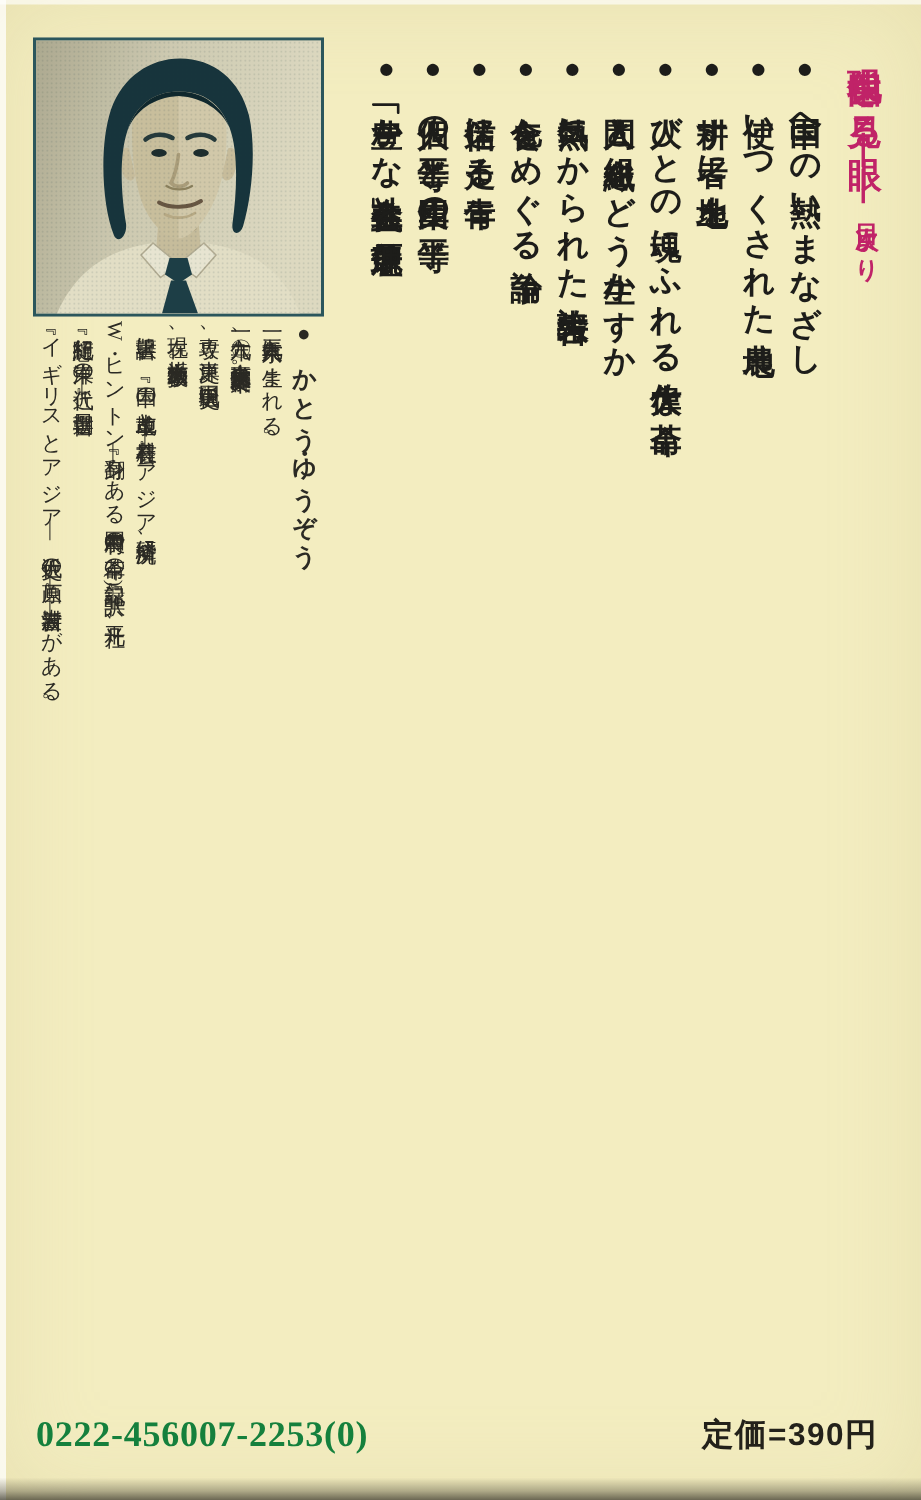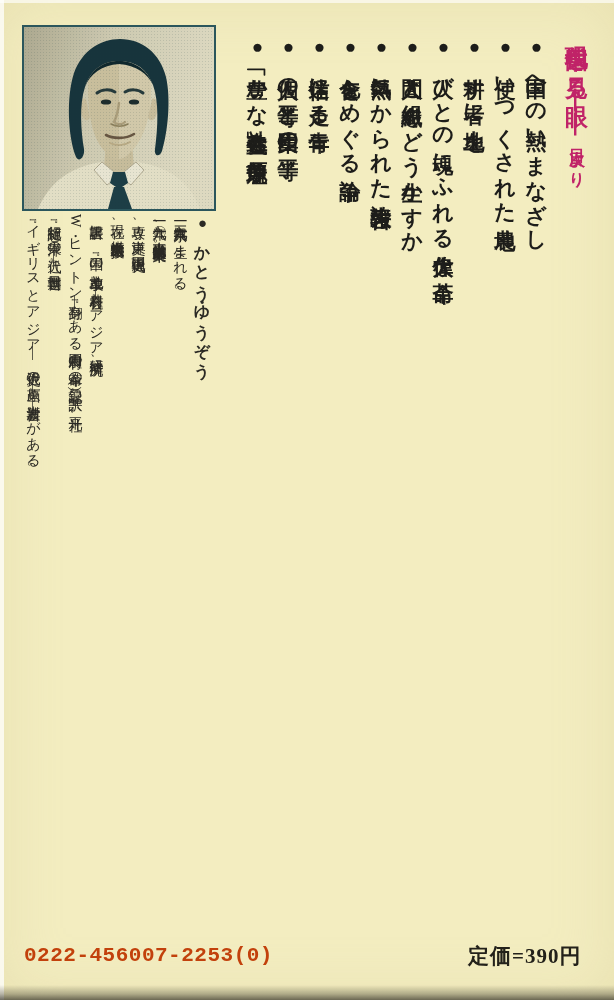--- a/index.html
+++ b/index.html
@@ -57,26 +57,26 @@
   }
   .bio-name .bullet{font-size:15px;letter-spacing:4px;}
   .bio-line{
     display:block;line-height:21px;
     font-family:"Liberation Serif",serif;
     font-size:14px;letter-spacing:.5px;
   }
   
   .book-code{
     position:absolute;left:24px;top:944px;
-    font-family:Liberation Mono, monospace;
-    font-weight:bold;font-size:21px;letter-spacing:.5px;color:#c2410c;
+    font-family:Liberation Serif, serif;
+    font-weight:bold;font-size:24px;letter-spacing:.5px;color:#15803d;
   }
   .price{
     position:absolute;left:468px;top:942px;
-    font-family:Liberation Serif, serif;
+    font-family:Liberation Sans, sans-serif;
     font-weight:bold;font-size:21px;letter-spacing:1px;color:#23211a;
   }
 </style>
 </head>
 <body>
 
 <div class="cover">
   <div class="edge-left"></div>
   <div class="edge-top"></div>
 

